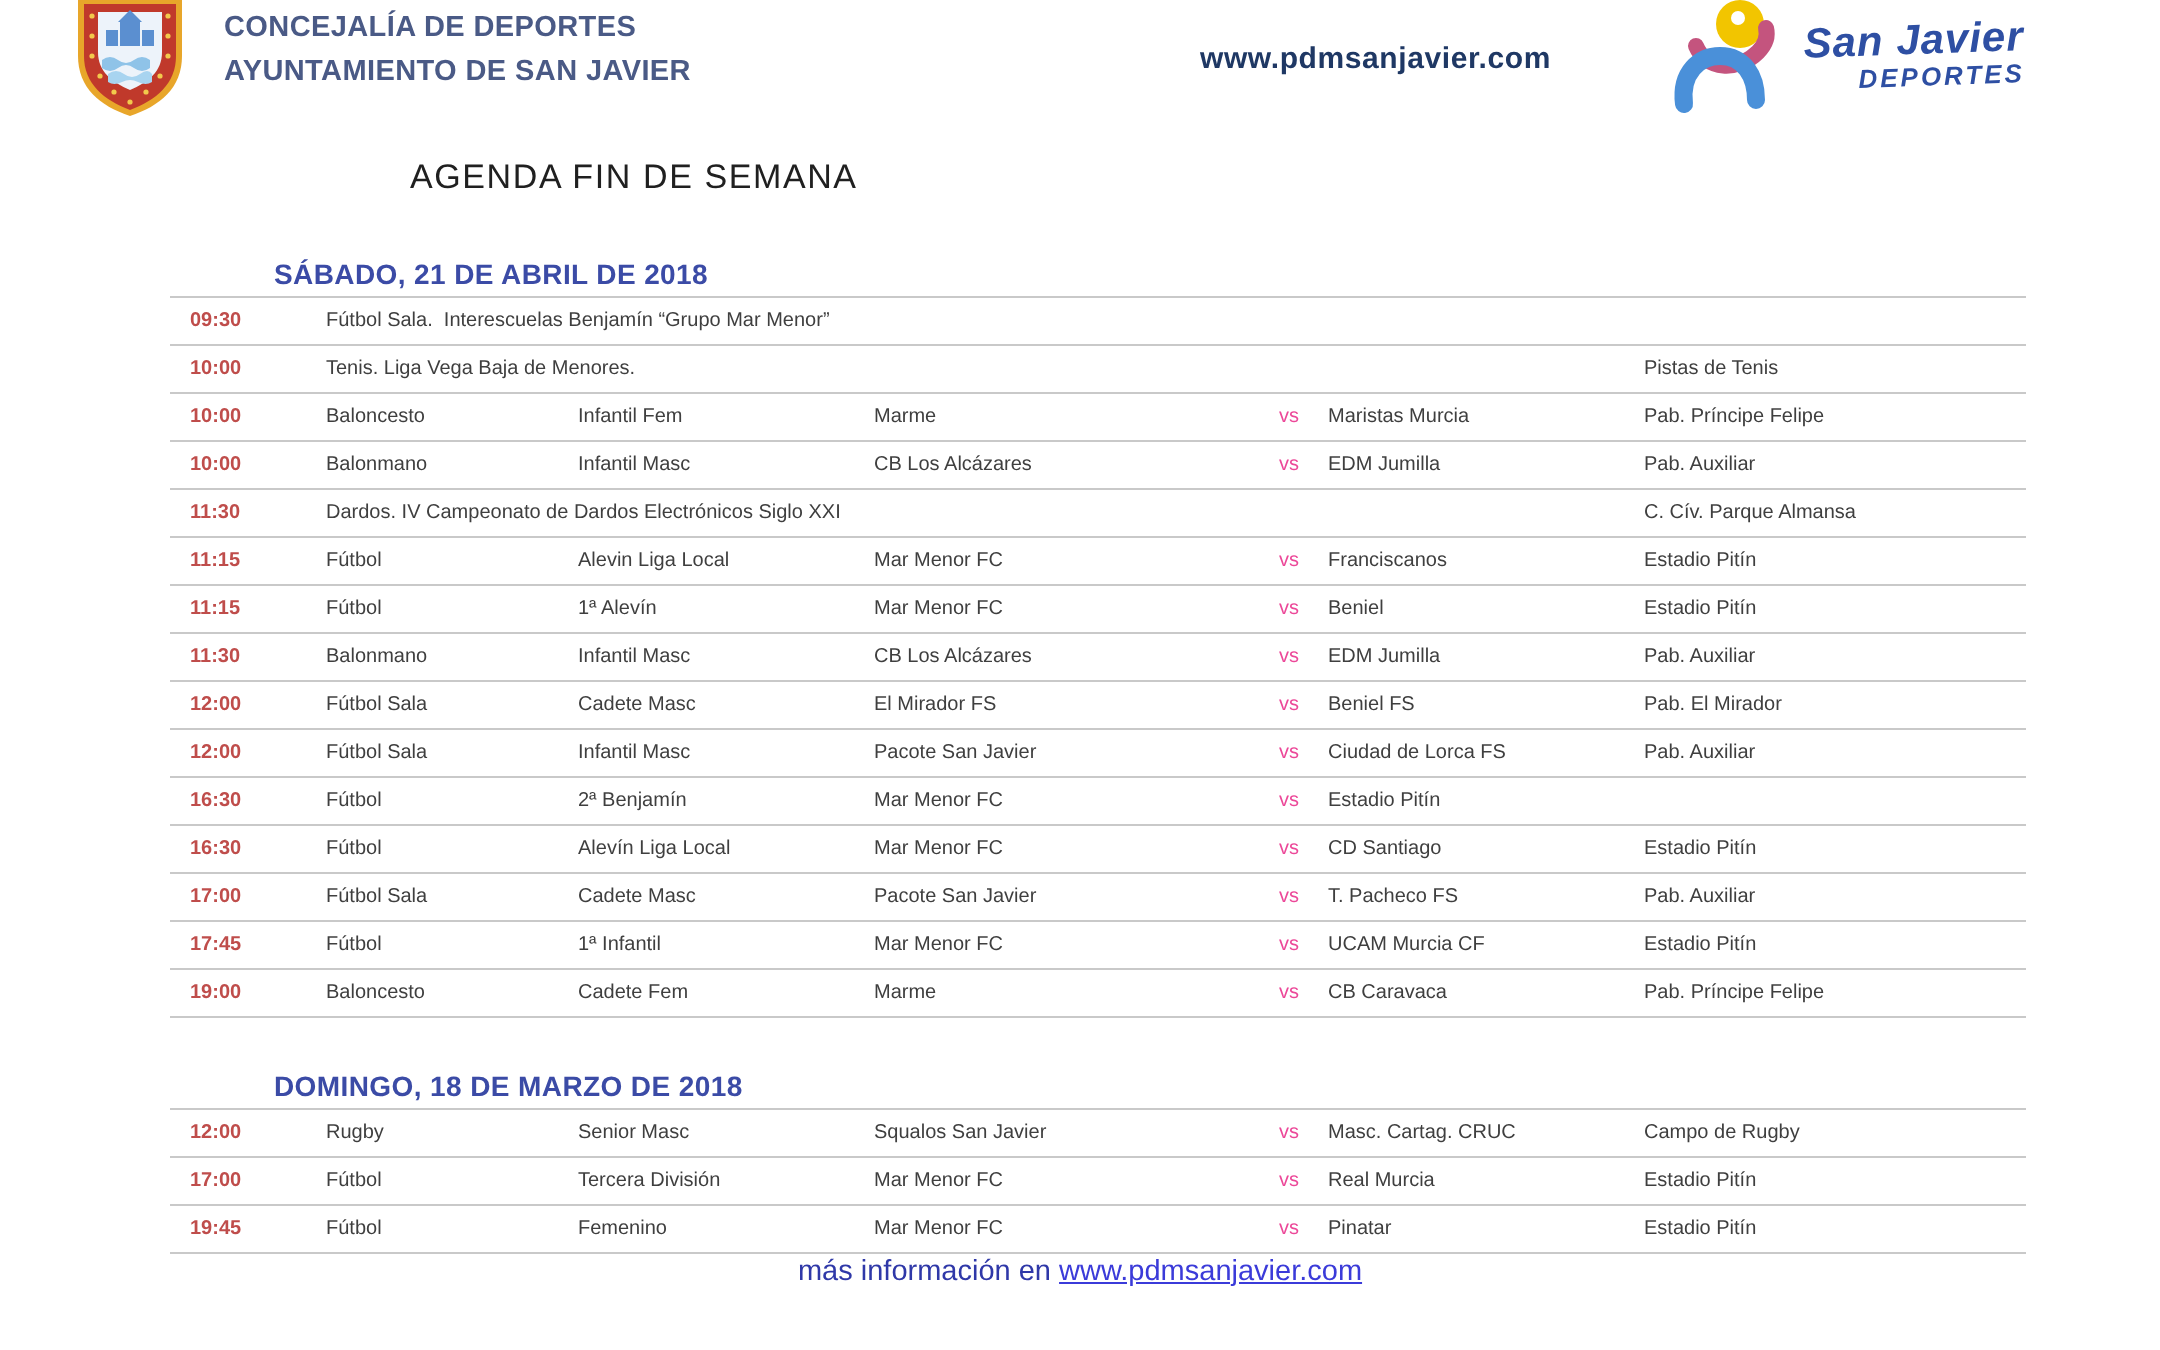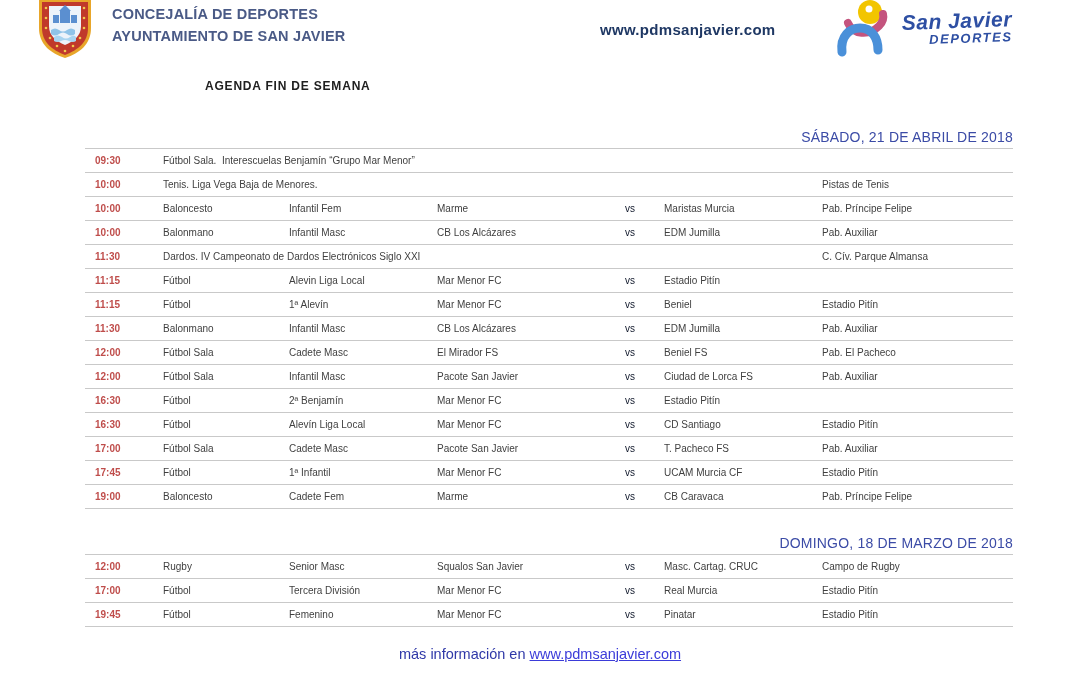--- a/index.html
+++ b/index.html
@@ -10,38 +10,38 @@
   
   .crest{position:absolute;left:38px;top:0;}
   .org{position:absolute;left:112px;top:3px;color:var(--org_blue);font-size:14.5px;line-height:22px;letter-spacing:.2px;font-weight:600;}
   .top-url{position:absolute;left:600px;top:21px;color:var(--navy);font-size:15px;font-weight:600;letter-spacing:.3px;}
   .sj-logo{position:absolute;left:826px;top:0;display:flex;align-items:flex-start;}
   .sj-figure{flex:0 0 auto;}
   .sj-text{margin-left:-2px;margin-top:9px;color:var(--logo_text_blue);transform:rotate(-2deg);}
   .sj-title{font-size:21px;font-weight:bold;font-style:italic;white-space:nowrap;letter-spacing:.5px;}
   .sj-sub{font-size:13px;font-weight:bold;font-style:italic;text-align:right;letter-spacing:1.5px;margin-top:-2px;}
   
-  .page-title{position:absolute;left:205px;top:79px;margin:0;font-size:12px;font-weight:700;color:#202020;letter-spacing:.8px;}
+  .page-title{position:absolute;left:205px;top:79px;margin:0;font-size:17px;font-weight:400;color:#202020;letter-spacing:.8px;}
   
   .schedule{position:absolute;left:85px;top:128px;width:928px;}
-  .section-heading{height:20px;line-height:18px;padding-left:52px;color:var(--heading_blue);font-weight:normal;font-size:14px;letter-spacing:.2px;text-align:right;}
+  .section-heading{height:20px;line-height:18px;padding-left:52px;color:var(--heading_blue);font-weight:bold;font-size:14px;letter-spacing:.2px;}
   .section-heading.second{margin-top:25px;}
   .rows{border-top:1px solid var(--line_gray);}
   .row{display:flex;height:23px;line-height:23px;border-bottom:1px solid var(--line_gray);font-size:10px;}
   .cell{white-space:pre;overflow:hidden;}
   .cell.time{flex:0 0 78px;padding-left:10px;box-sizing:border-box;color:var(--time_red);font-weight:600;}
   .cell.sport{flex:0 0 126px;}
   .cell.category{flex:0 0 148px;}
   .cell.team1{flex:0 0 188px;}
-  .cell.vs{flex:0 0 39px;color:#0f172a;}
+  .cell.vs{flex:0 0 39px;color:#ec4899;text-align:center;}
   .cell.team2{flex:0 0 158px;}
   .cell.event{flex:0 0 659px;}
   .cell.venue{flex:1 1 auto;}
   
-  .footer{position:absolute;left:0;top:646px;width:1080px;text-align:center;font-size:14.5px;color:var(--footer_blue);}
+  .footer{position:absolute;left:0;top:628px;width:1080px;text-align:center;font-size:14.5px;color:var(--footer_blue);}
   .footer a{color:var(--link_blue);text-decoration:underline;cursor:pointer;}
 </style>
 </head>
 <body>
 
 <div class="page">
 
   <div class="crest">
     <svg width="54" height="58" viewBox="0 0 54 58">
       <path d="M1 0 h52 v28 c0 16 -11 25 -26 30 C12 53 1 44 1 28 Z" fill="#E8A62A"></path>
@@ -123,20 +123,21 @@
           <div class="cell time">11:30</div>
           <div class="cell event">Dardos. IV Campeonato de Dardos Electrónicos Siglo XXI</div>
           <div class="cell venue">C. Cív. Parque Almansa</div>
         </div>
         <div class="row">
           <div class="cell time">11:15</div>
           <div class="cell sport">Fútbol</div>
           <div class="cell category">Alevin Liga Local</div>
           <div class="cell team1">Mar Menor FC</div>
           <div class="cell vs">vs</div>
+          <div class="cell team2">Franciscanos</div>
           <div class="cell venue">Estadio Pitín</div>
         </div>
         <div class="row">
           <div class="cell time">11:15</div>
           <div class="cell sport">Fútbol</div>
           <div class="cell category">1ª Alevín</div>
           <div class="cell team1">Mar Menor FC</div>
           <div class="cell vs">vs</div>
           <div class="cell team2">Beniel</div>
           <div class="cell venue">Estadio Pitín</div>
@@ -150,21 +151,21 @@
           <div class="cell team2">EDM Jumilla</div>
           <div class="cell venue">Pab. Auxiliar</div>
         </div>
         <div class="row">
           <div class="cell time">12:00</div>
           <div class="cell sport">Fútbol Sala</div>
           <div class="cell category">Cadete Masc</div>
           <div class="cell team1">El Mirador FS</div>
           <div class="cell vs">vs</div>
           <div class="cell team2">Beniel FS</div>
-          <div class="cell venue">Pab. El Pacheco</div>
+          <div class="cell venue">Pab. El Mirador</div>
         </div>
         <div class="row">
           <div class="cell time">12:00</div>
           <div class="cell sport">Fútbol Sala</div>
           <div class="cell category">Infantil Masc</div>
           <div class="cell team1">Pacote San Javier</div>
           <div class="cell vs">vs</div>
           <div class="cell team2">Ciudad de Lorca FS</div>
           <div class="cell venue">Pab. Auxiliar</div>
         </div>

